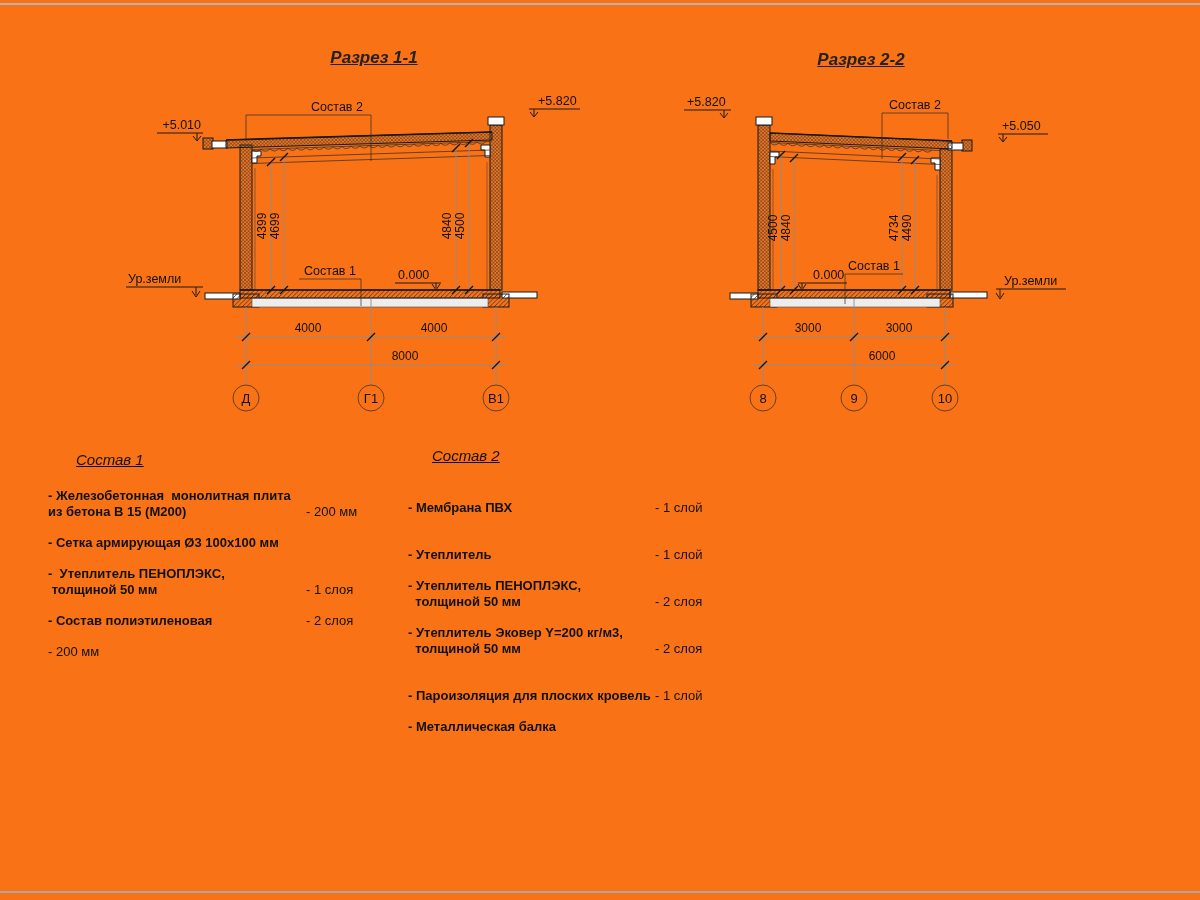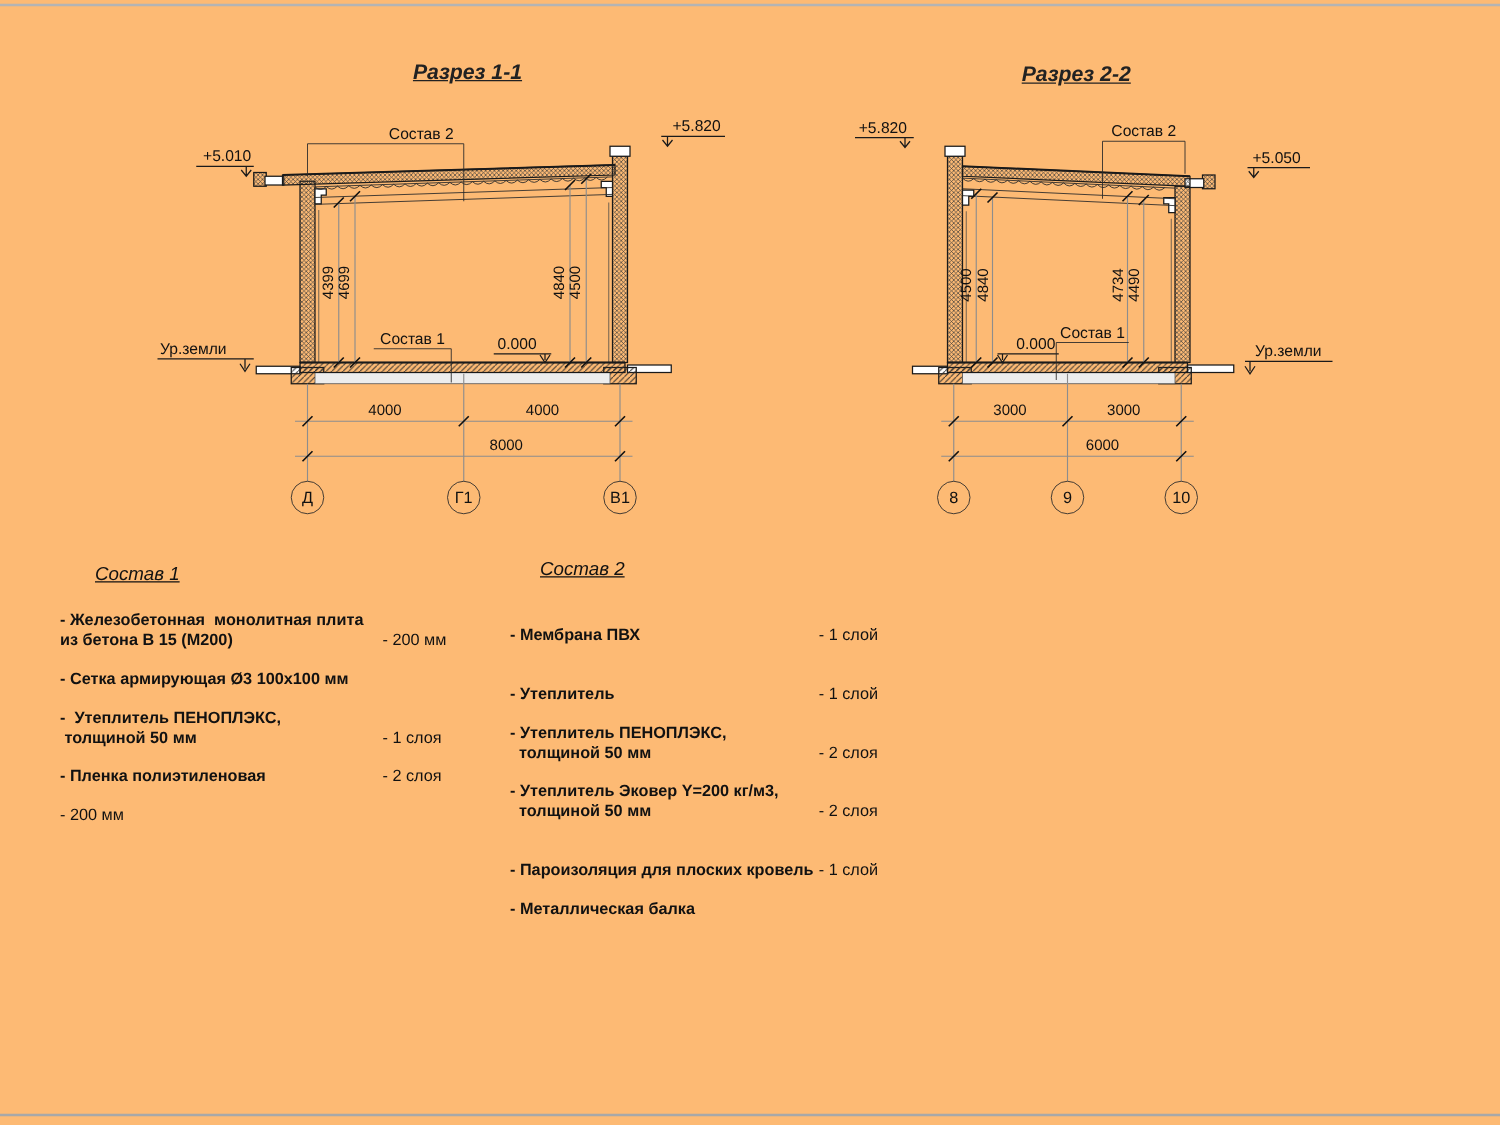--- a/index.html
+++ b/index.html
@@ -1,16 +1,16 @@
 <!DOCTYPE html>
 <html><head>
 <meta charset="utf-8">
 <style>
   html,body{margin:0;padding:0;background:#fff;}
-  .sheet{position:relative;width:1200px;height:900px;background:#fdba74;overflow:hidden;
+  .sheet{position:relative;width:1200px;height:900px;background:#f97316;overflow:hidden;
          font-family:"Liberation Sans", sans-serif;color:#1a1a1a;}
   .frame-top{position:absolute;left:0;top:3px;width:100%;height:2px;background:#b4b4b4;}
   .frame-bottom{position:absolute;left:0;top:891px;width:100%;height:2px;background:#a8a8a8;}
   .sec-title{position:absolute;transform:translateX(-50%);font-size:17px;font-style:italic;
              font-weight:bold;text-decoration:underline;white-space:nowrap;color:#222;}
   svg{position:absolute;}
   svg text{font-family:"Liberation Sans", sans-serif;fill:#111;}
   .ln2{stroke:#1a1a1a;stroke-width:1.6;fill:none;}
   .thin{stroke:#2a2a2a;stroke-width:0.7;fill:none;}
   .vthin{stroke:#444;stroke-width:0.6;fill:none;}
@@ -228,21 +228,21 @@
         <div class="leg-item">
           <div class="leg-text">- Сетка армирующая Ø3 100х100 мм</div>
           <div class="leg-qty"></div>
         </div>
         <div class="leg-item">
           <div class="leg-text">-  Утеплитель ПЕНОПЛЭКС,
  толщиной 50 мм</div>
           <div class="leg-qty">- 1 слоя</div>
         </div>
         <div class="leg-item">
-          <div class="leg-text">- Пленка полиэтиленовая</div>
+          <div class="leg-text">- Состав полиэтиленовая</div>
           <div class="leg-qty">-  2 слоя</div>
         </div>
         <div class="leg-item">
           <div class="leg-qty">- 200 мм</div>
         </div>
       </div>
   </div>
 
   <div id="legend2" class="legend" style="left:408px;top:448px;width:310px;">
     <div class="leg-title">Состав 2</div>

